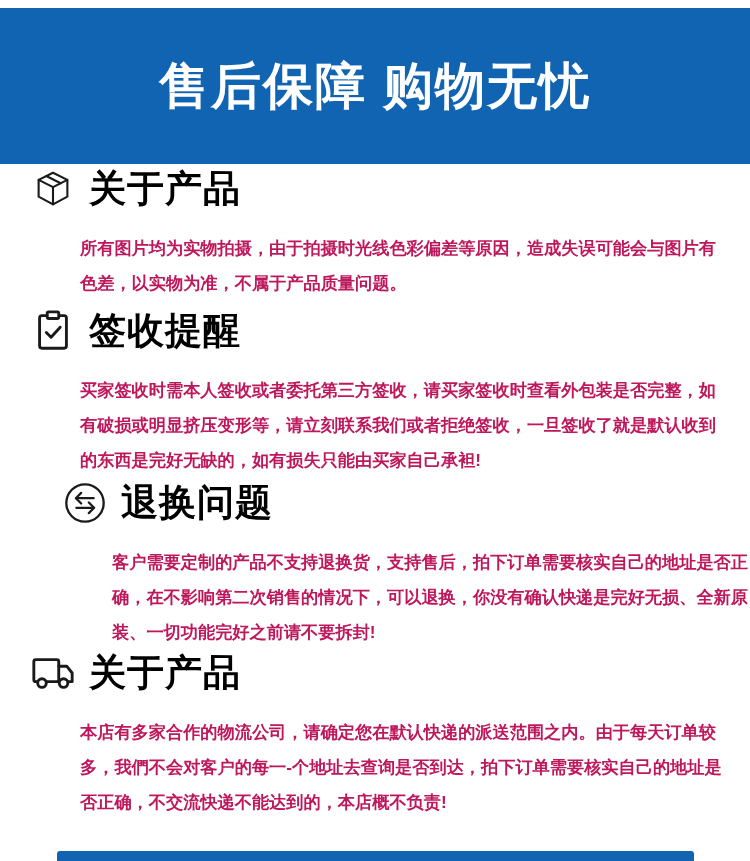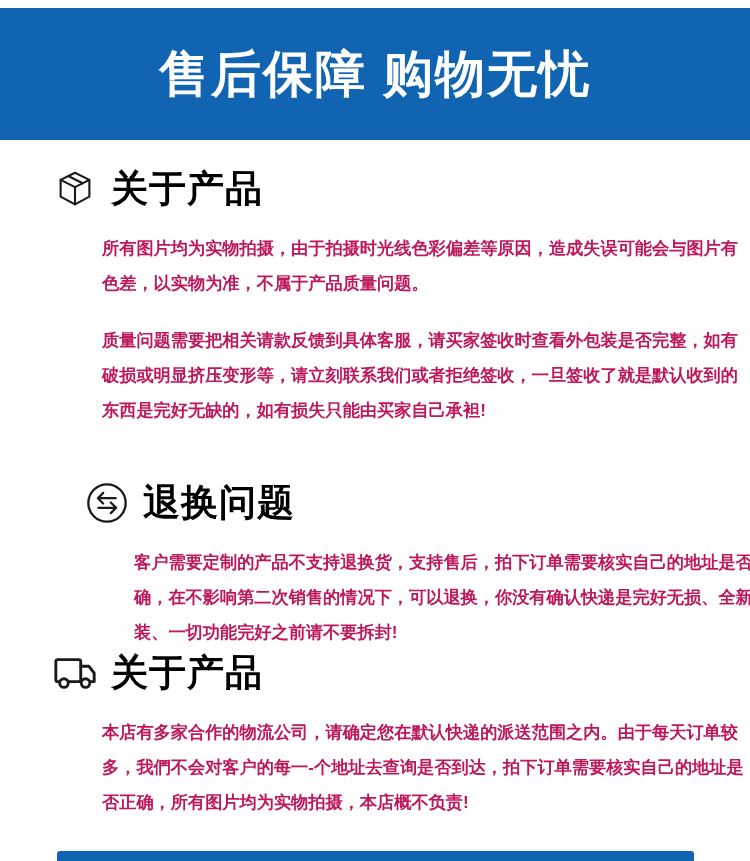--- a/index.html
+++ b/index.html
@@ -13,34 +13,34 @@
     position:relative;
     width:750px;height:861px;
     margin:0 auto;
     background:#ffffff;
     overflow:hidden;
     font-family:"Liberation Sans","DejaVu Sans",sans-serif;
     color:var(--ink);
   }
   
   .banner{
-    position:absolute;top:8px;left:0;width:750px;height:132px;
+    position:absolute;top:8px;left:0;width:750px;height:156px;
     background:var(--blue);
     display:flex;align-items:center;justify-content:center;
   }
   .banner-title{
     margin:0;
     color:#ffffff;
     font-size:50px;
     font-weight:700;
     letter-spacing:2px;
     white-space:nowrap;
   }
   
-  .section{position:absolute;left:0;width:650px;margin-left:22px;}
+  .section{position:absolute;left:0;width:650px;}
   #section-product{top:164px;}
   #section-sign{top:306px;}
   #section-return{top:478px;padding-left:32px;}
   #section-logistics{top:648px;}
 
   .section-header{
     display:flex;align-items:center;
     margin-left:30px;
     gap:13px;
   }
@@ -95,21 +95,31 @@
           <path d="M24 22 L24 40"></path>
           <path d="M17 10.5 L32 18"></path>
         </svg>
       </span>
       <h2 class="section-title">关于产品</h2>
     </div>
     <p class="section-body">所有图片均为实物拍摄，由于拍摄时光线色彩偏差等原因，造成失误可能会与图片有色差，以实物为准，不属于产品质量问题。</p>
   </div>
 
   <div class="section" id="section-sign">
-    <p class="section-body">质量问题需要把相关请款反馈到具体客服，请买家签收时查看外包装是否完整，如有破损或明显挤压变形等，请立刻联系我们或者拒绝签收，一旦签收了就是默认收到的东西是完好无缺的，如有损失只能由买家自己承袒!</p>
+    <div class="section-header">
+      <span class="section-icon">
+        <svg viewBox="0 0 48 48" fill="none" stroke="#1a1a1a" stroke-width="3" stroke-linejoin="round" stroke-linecap="round">
+          <rect x="10" y="8" width="28" height="34" rx="2.5"></rect>
+          <rect x="18" y="4" width="12" height="7" rx="1.5" fill="#ffffff"></rect>
+          <path d="M17 25.5 L22 30.5 L31.5 20"></path>
+        </svg>
+      </span>
+      <h2 class="section-title">签收提醒</h2>
+    </div>
+    <p class="section-body">买家签收时需本人签收或者委托第三方签收，请买家签收时查看外包装是否完整，如有破损或明显挤压变形等，请立刻联系我们或者拒绝签收，一旦签收了就是默认收到的东西是完好无缺的，如有损失只能由买家自己承袒!</p>
   </div>
 
   <div class="section" id="section-return">
     <div class="section-header">
       <span class="section-icon">
         <svg viewBox="0 0 48 48" fill="none" stroke="#1a1a1a" stroke-width="2.4" stroke-linejoin="round" stroke-linecap="round">
           <circle cx="24" cy="24" r="19.5"></circle>
           <path d="M33 19 L15 19"></path>
           <path d="M20 13.5 L14.5 19 L20 24.5"></path>
           <path d="M15 29 L33 29"></path>
@@ -126,18 +136,18 @@
       <span class="section-icon">
         <svg viewBox="0 0 48 48" fill="none" stroke="#1a1a1a" stroke-width="3" stroke-linejoin="round" stroke-linecap="round">
           <rect x="4" y="10" width="26" height="23" rx="2"></rect>
           <path d="M30 17 L38.5 17 L44 24 L44 33 L30 33"></path>
           <circle cx="12.5" cy="34.5" r="4.5" fill="#ffffff"></circle>
           <circle cx="35" cy="34.5" r="4.5" fill="#ffffff"></circle>
         </svg>
       </span>
       <h2 class="section-title">关于产品</h2>
     </div>
-    <p class="section-body">本店有多家合作的物流公司，请确定您在默认快递的派送范围之内。由于每天订单较多，我們不会对客户的每一-个地址去查询是否到达，拍下订单需要核实自己的地址是否正确，所有图片均为实物拍摄，本店概不负责!</p>
+    <p class="section-body">本店有多家合作的物流公司，请确定您在默认快递的派送范围之内。由于每天订单较多，我們不会对客户的每一-个地址去查询是否到达，拍下订单需要核实自己的地址是否正确，不交流快递不能达到的，本店概不负责!</p>
   </div>
 
   <div class="footer-bar"></div>
 
 </div>
 
 </body></html>

